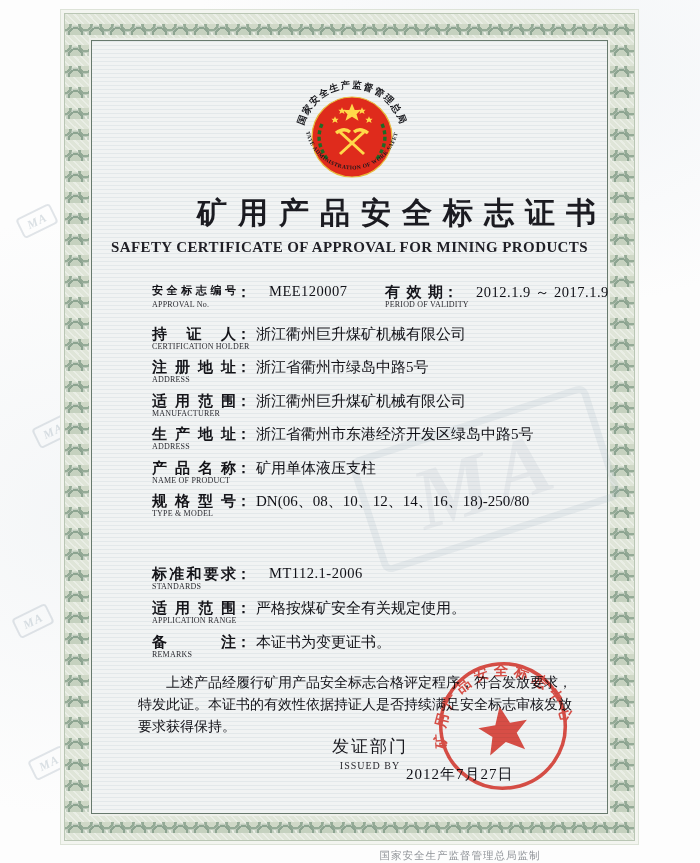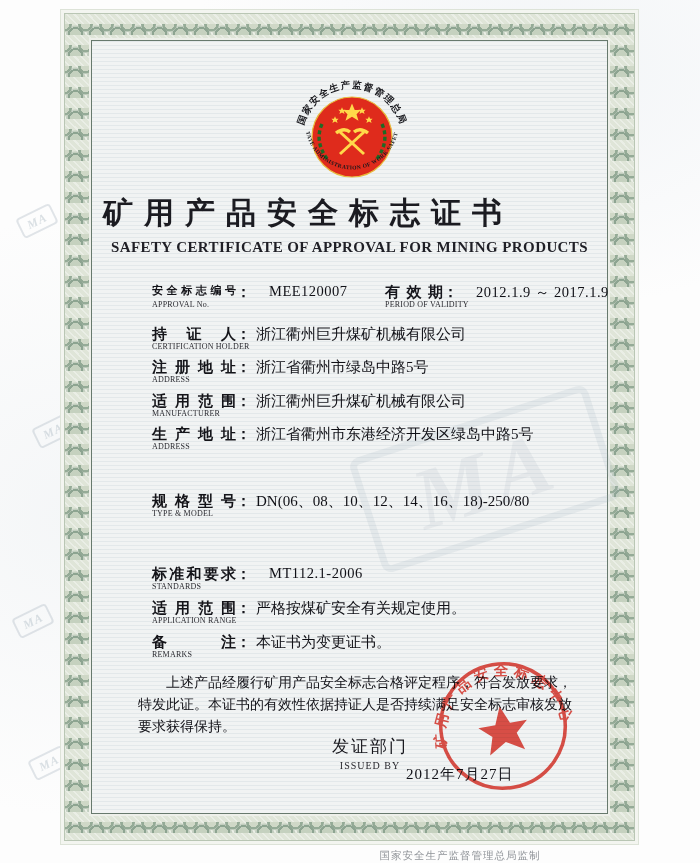--- a/index.html
+++ b/index.html
@@ -46,21 +46,21 @@
   .wm-big {
     position:absolute; left:268px; top:378px; width:250px; height:120px;
     border:7px solid rgba(158,172,188,.16); border-radius:10px;
     transform:rotate(-18deg);
     color:rgba(158,172,188,.15); font:italic bold 86px/108px "Liberation Serif",serif;
     text-align:center; letter-spacing:6px; pointer-events:none;
   }
   
   .emblem { position:absolute; left:198px; top:39px; }
   .title-zh {
-    position:absolute; left:0; right:0; top:152px; text-align:left;
+    position:absolute; left:0; right:0; top:152px; text-align:right;
     font-size:30px; font-weight:bold; letter-spacing:11px; text-indent:11px; color:#1b1b21;
   }
   .title-en {
     position:absolute; left:0; right:0; top:198px; text-align:center;
     font-size:15px; font-weight:bold; letter-spacing:.4px; color:#1f1f26;
   }
   
   .frow { position:absolute; left:60px; height:32px; white-space:nowrap; }
   .zl {
     display:inline-block; width:84px; font-size:15px; font-weight:bold;
@@ -169,20 +169,24 @@
         <span class="en-sub">ADDRESS</span>
       </div>
       <div class="frow" style="top:351px">
         <span class="zl">适用范围</span><span class="colon">：</span><span class="fv">浙江衢州巨升煤矿机械有限公司</span>
         <span class="en-sub">MANUFACTURER</span>
       </div>
       <div class="frow" style="top:384px">
         <span class="zl">生产地址</span><span class="colon">：</span><span class="fv">浙江省衢州市东港经济开发区绿岛中路5号</span>
         <span class="en-sub">ADDRESS</span>
       </div>
+      <div class="frow" style="top:418px">
+        <span class="zl">产品名称</span><span class="colon">：</span><span class="fv">矿用单体液压支柱</span>
+        <span class="en-sub">NAME OF PRODUCT</span>
+      </div>
       <div class="frow" style="top:451px">
         <span class="zl">规格型号</span><span class="colon">：</span><span class="fv">DN(06、08、10、12、14、16、18)-250/80</span>
         <span class="en-sub">TYPE &amp; MODEL</span>
       </div>
       <div class="frow" style="top:524px">
         <span class="zl">标准和要求</span><span class="colon">：</span><span class="fv fv-num">MT112.1-2006</span>
         <span class="en-sub">STANDARDS</span>
       </div>
       <div class="frow" style="top:558px">
         <span class="zl">适用范围</span><span class="colon">：</span><span class="fv">严格按煤矿安全有关规定使用。</span>

